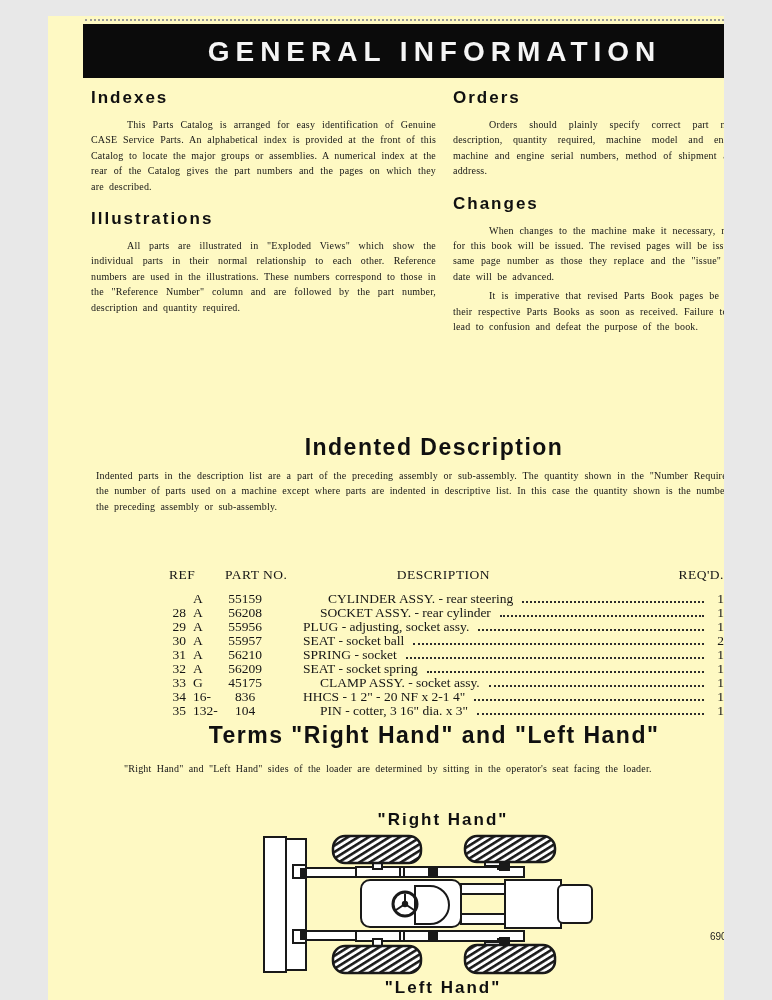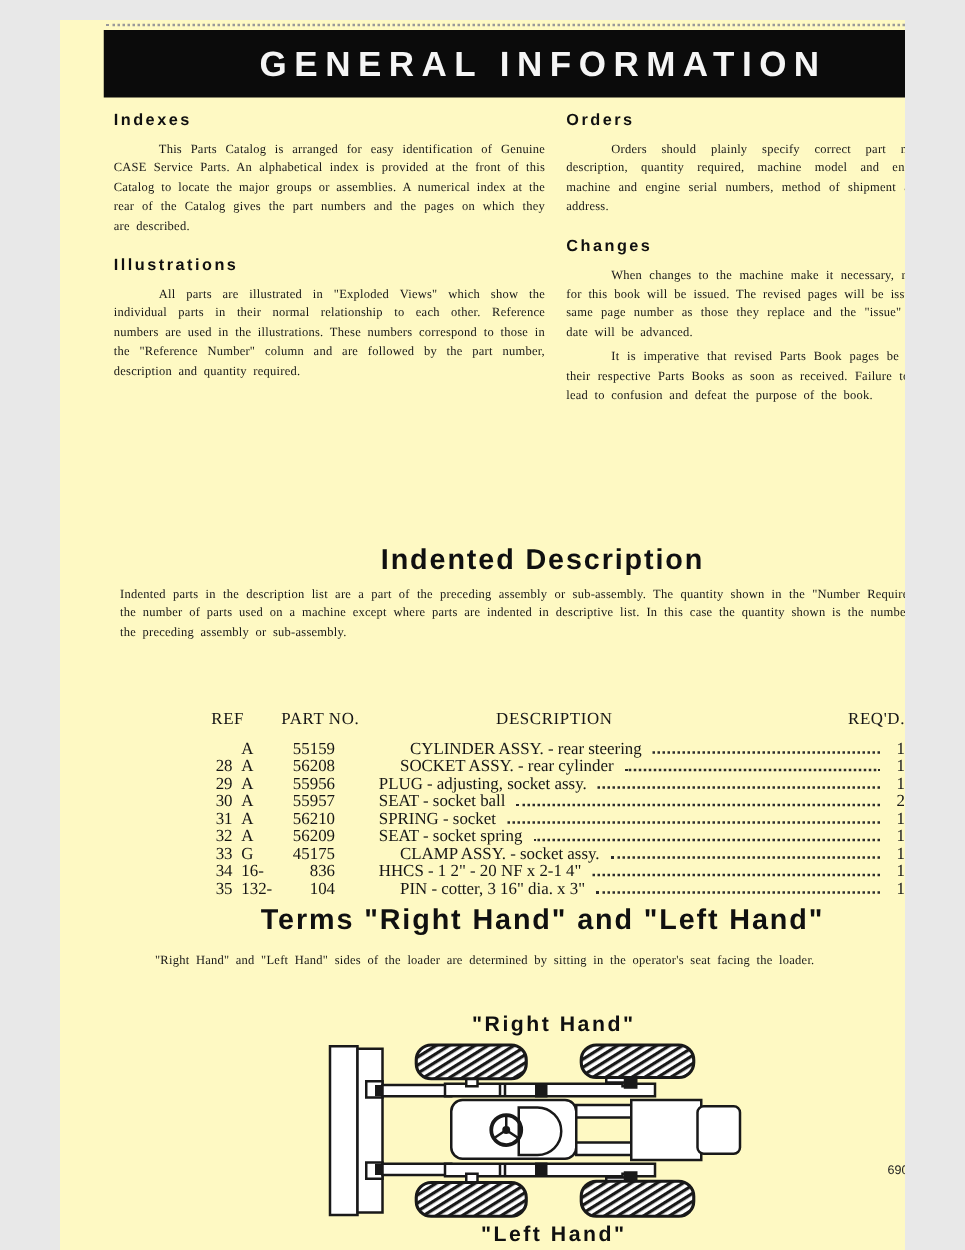--- a/index.html
+++ b/index.html
@@ -27,21 +27,21 @@
     position:absolute; right:11px; top:6px; width:25px; height:25px;
     background:#fbfbfb; color:#0b0b0b; text-align:center; line-height:26px;
     font-family:"Liberation Sans","DejaVu Sans",sans-serif;
     font-weight:bold; font-size:19px;
   }
   
   .col-left{position:absolute; left:43px; top:72px; width:345px;}
   .col-right{position:absolute; left:405px; top:72px; width:328px;}
   .sec-head{
     font-family:"Liberation Sans","DejaVu Sans",sans-serif;
-    font-weight:bold; font-size:13px; letter-spacing:2px;
+    font-weight:bold; font-size:17px; letter-spacing:2px;
     margin:0 0 9px 0; color:#101010;
   }
   .mt{margin-top:15px;}
   .body-p{
     margin:0 0 4px 0; font-size:10px; line-height:15.4px;
     text-align:justify; letter-spacing:0.2px; word-spacing:2.5px;
   }
   .ind{text-indent:36px;}
   .center-head{
     position:absolute; left:0; width:772px; text-align:center;
@@ -56,21 +56,21 @@
   .ptable{position:absolute; left:115px; top:551px; width:561px; font-size:13.5px;}
   .phead{position:relative; height:14px; margin-bottom:11px;}
   .phead span{position:absolute; top:0; letter-spacing:0.5px;}
   .h-ref{left:6px;}
   .h-part{left:62px;}
   .h-desc{left:0; width:100%; text-align:center;}
   .h-reqd{right:0;}
   .trow{display:flex; line-height:13.9px; align-items:baseline;}
   .c-ref{width:23px; text-align:right; flex:none;}
   .c-prefix{width:29px; margin-left:7px; flex:none;}
-  .c-num{width:46px; text-align:right; flex:none;}
+  .c-num{width:46px; text-align:center; flex:none;}
   .c-desc{flex:1; display:flex; align-items:baseline; min-width:0;}
   .lvl0{padding-left:60px;}
   .lvl1{padding-left:52px;}
   .lvl2{padding-left:35px;}
   .dots{flex:1; min-width:18px; border-bottom:2px dotted #2c2c2c; margin:0 8px 3px 9px;}
   .c-qty{width:12px; text-align:right; flex:none;}
   
   .hand-label{
     position:absolute; left:9px; width:772px; text-align:center;
     font-family:"Liberation Sans","DejaVu Sans",sans-serif;

